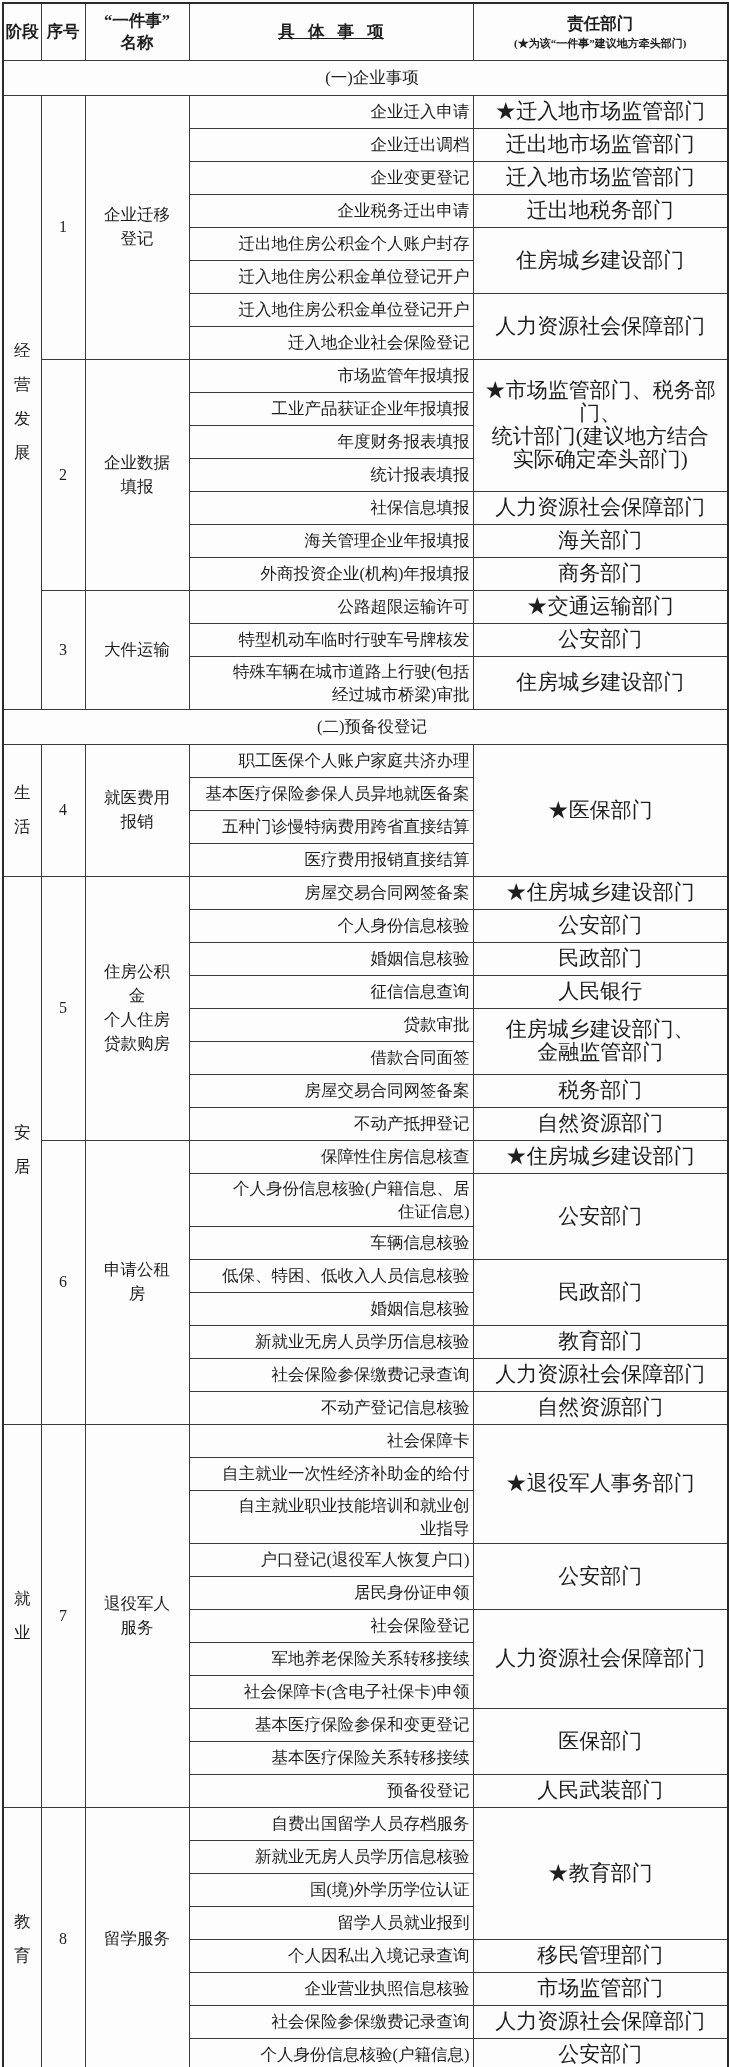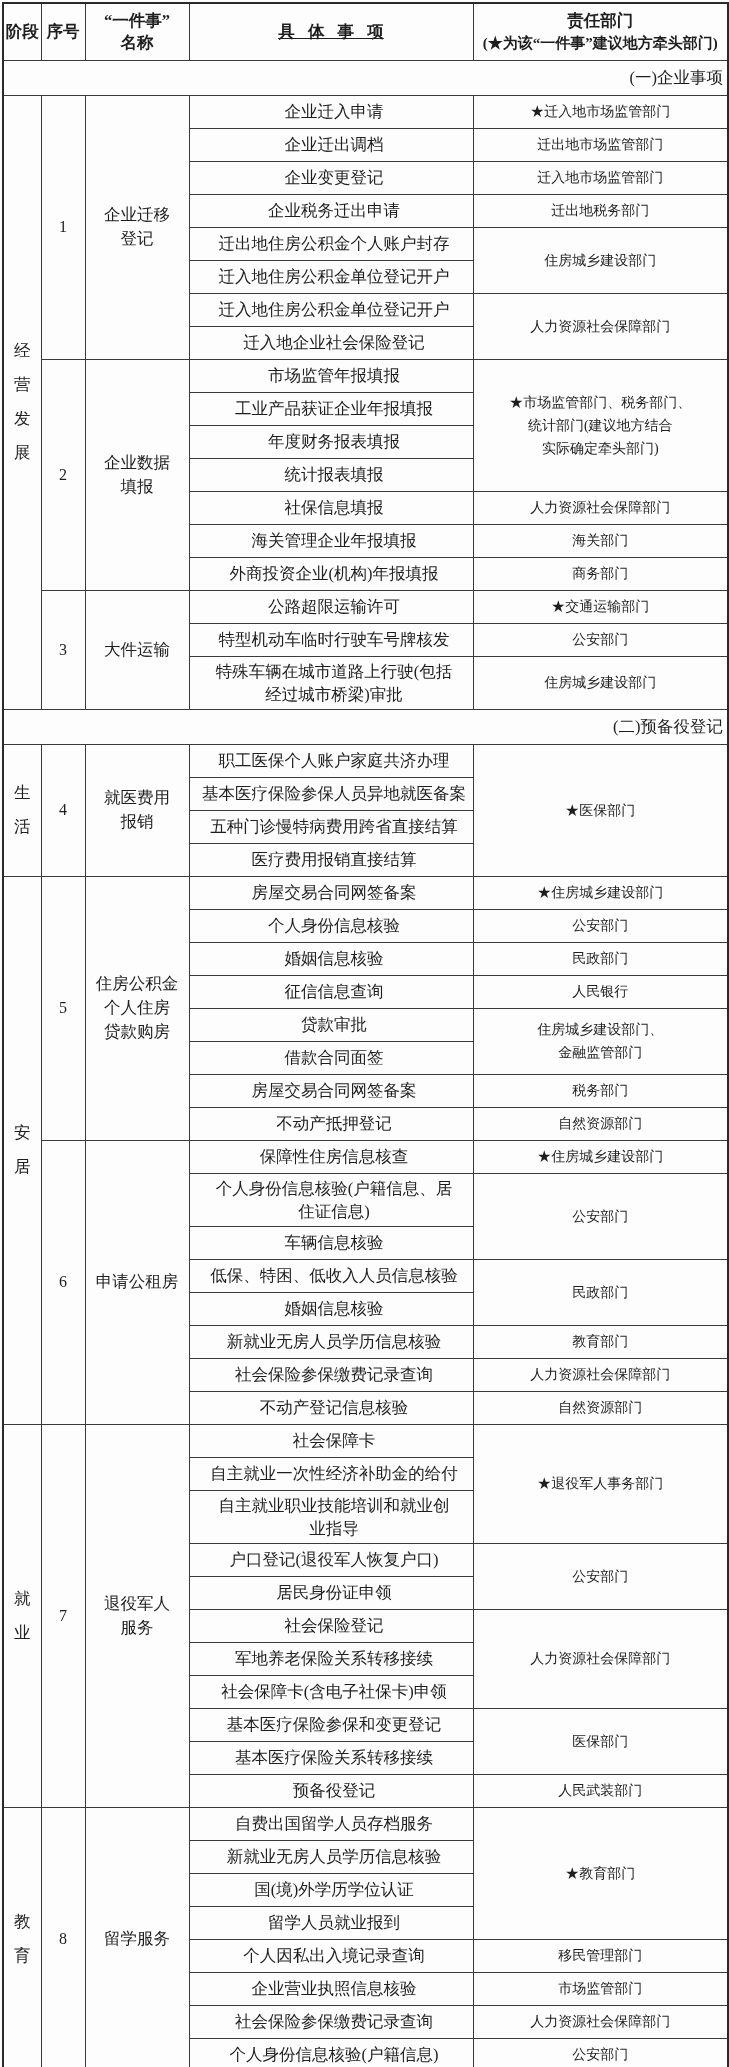--- a/index.html
+++ b/index.html
@@ -28,60 +28,60 @@
     font-weight: bold;
     font-size: 16.5px;
     text-align: center;
     white-space: pre-line;
     line-height: 1.3;
     padding: 2px 1px;
   }
   th.items-head { word-spacing: 9px; text-decoration: underline; }
   .dept-head-sub {
     display: block;
-    font-size: 15px;
+    font-size: 11px;
     font-weight: bold;
     margin-top: 2px;
     white-space: nowrap;
   }
   td.section-cell {
     height: 35px;
     font-size: 16.5px;
-    text-align: right;
+    text-align: center;
     padding: 2px 4px 2px 17px;
   }
   td.stage-cell {
     font-size: 16.5px;
     text-align: center;
     white-space: pre-line;
     line-height: 34px;
     padding: 0;
   }
   td.no-cell {
     font-size: 16px;
     text-align: center;
     padding: 0;
   }
   td.name-cell {
     font-size: 16.5px;
     text-align: center;
     white-space: pre-line;
     line-height: 24px;
-    padding: 9px;
+    padding: 17px;
   }
   tr.item-row td { height: 33px; }
   td.item-cell {
     font-size: 16.5px;
-    text-align: center;
+    text-align: right;
     white-space: pre-line;
     line-height: 23px;
     padding: 3px 3px 3px 9px;
   }
   td.dept-cell {
-    font-size: 14px;
+    font-size: 21px;
     text-align: center;
     white-space: pre-line;
     line-height: 23px;
     padding: 3px 2px;
   }
 </style>
 </head>
 <body>
 
 <div class="sheet">

